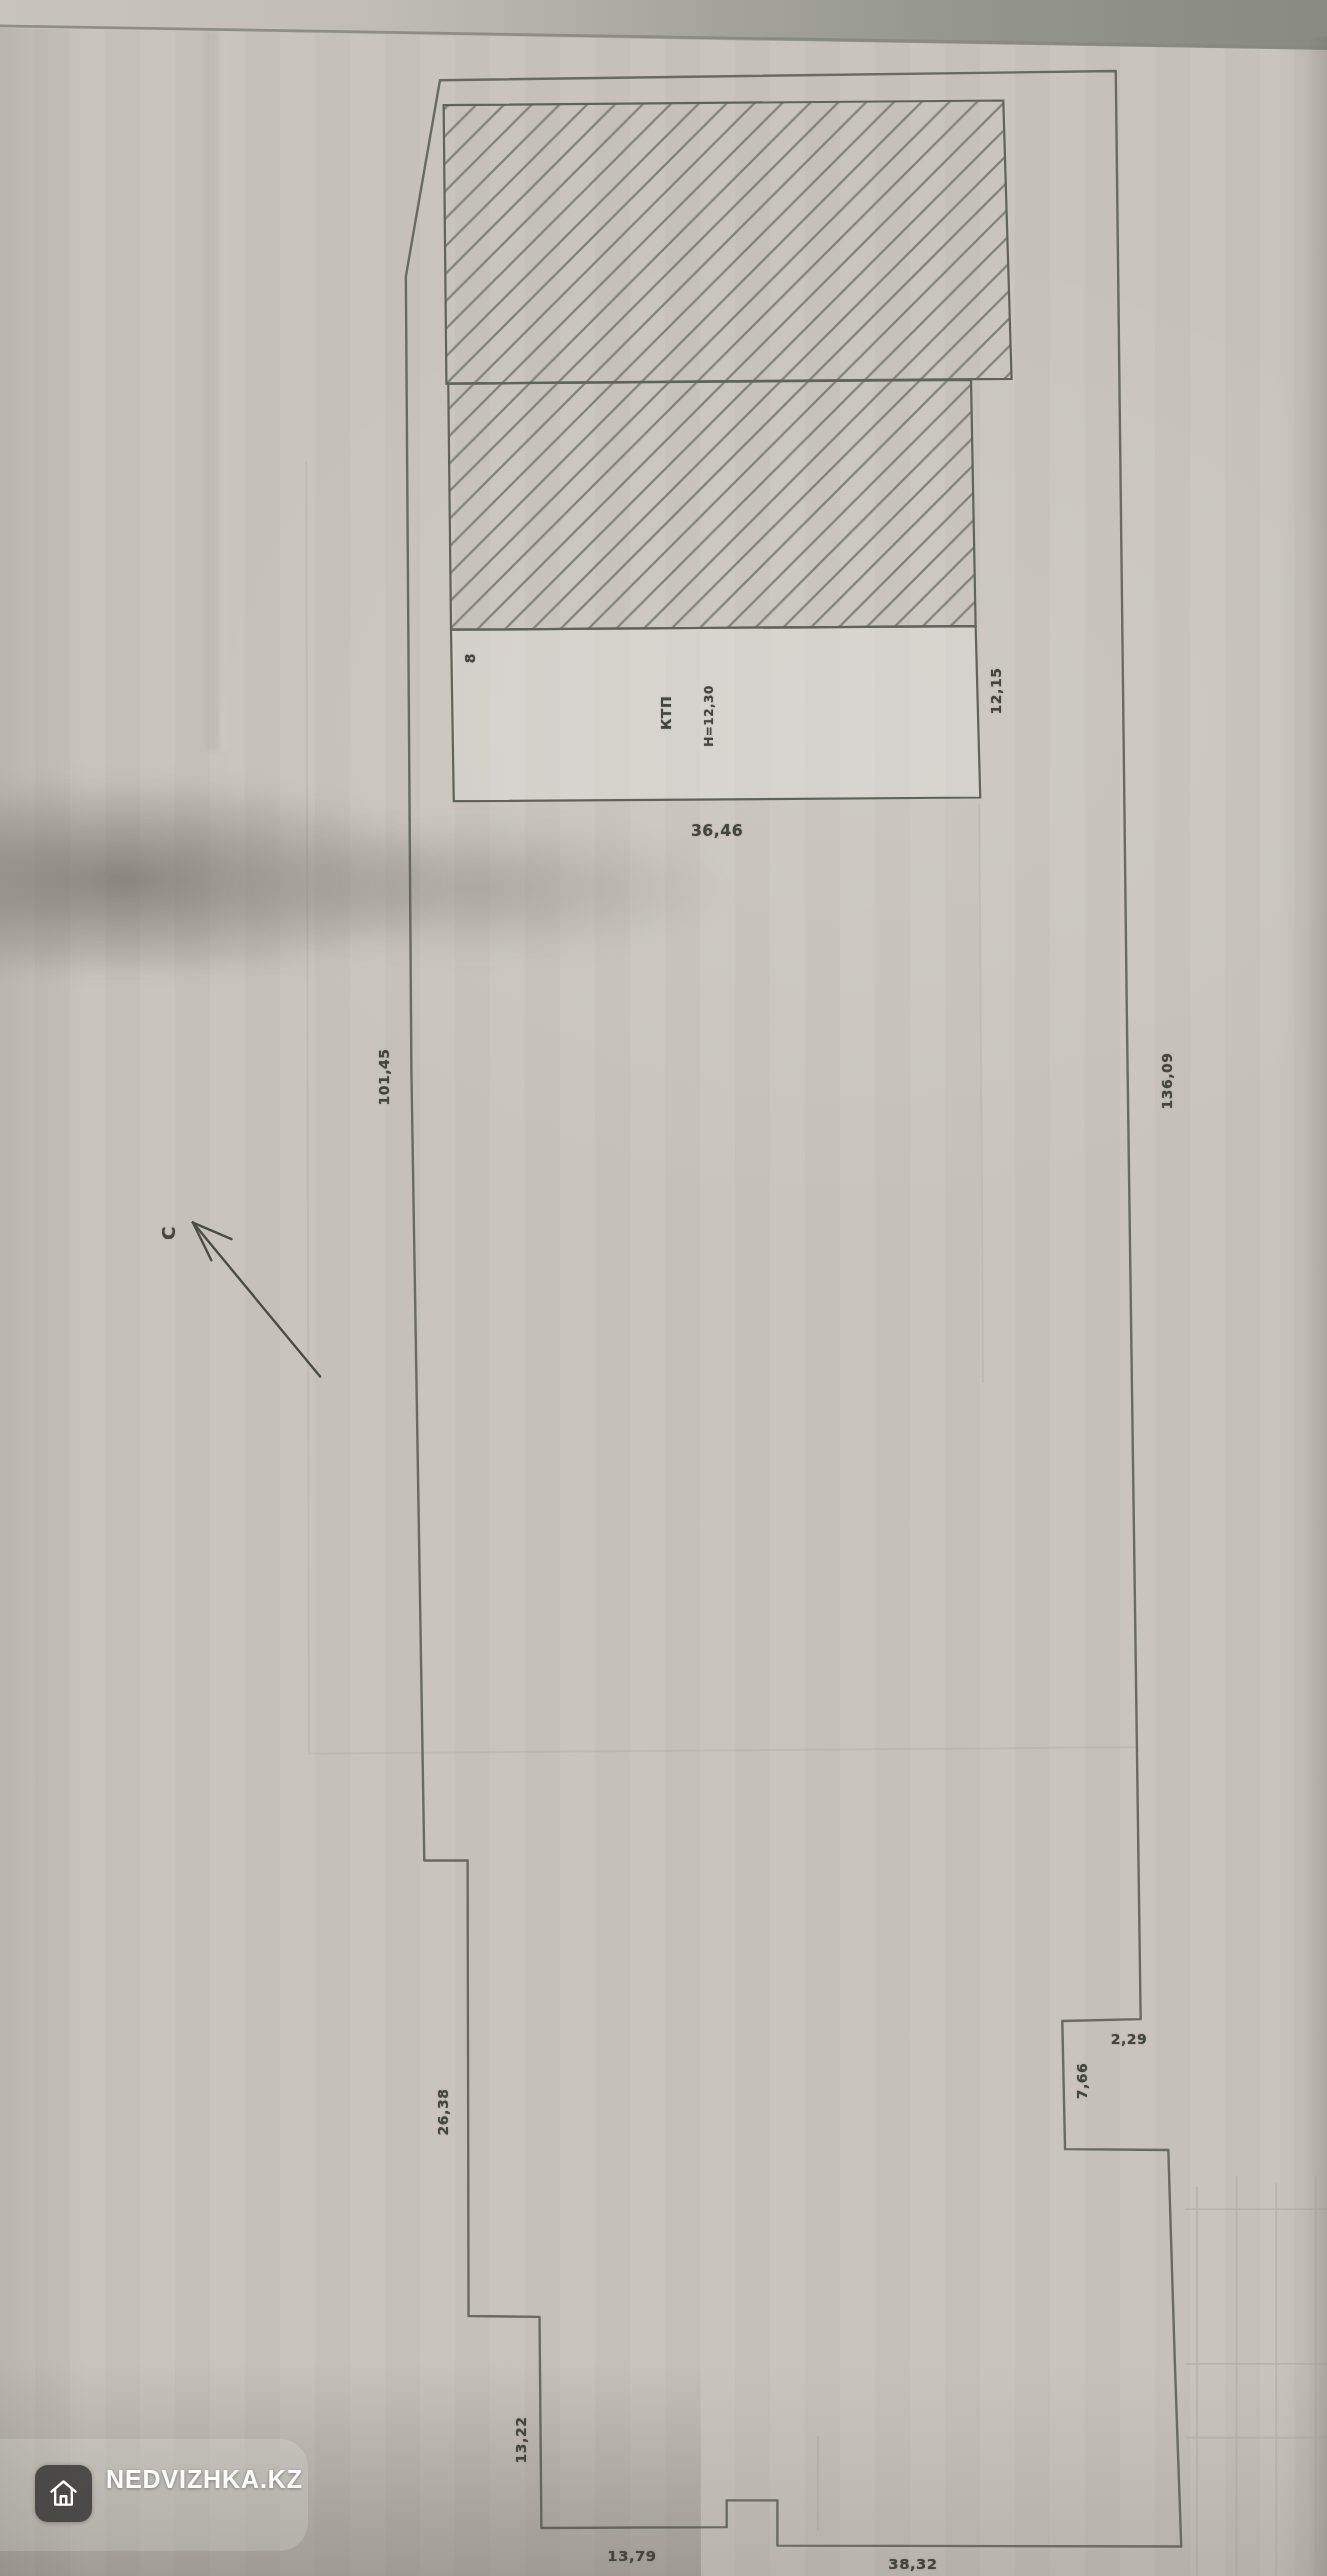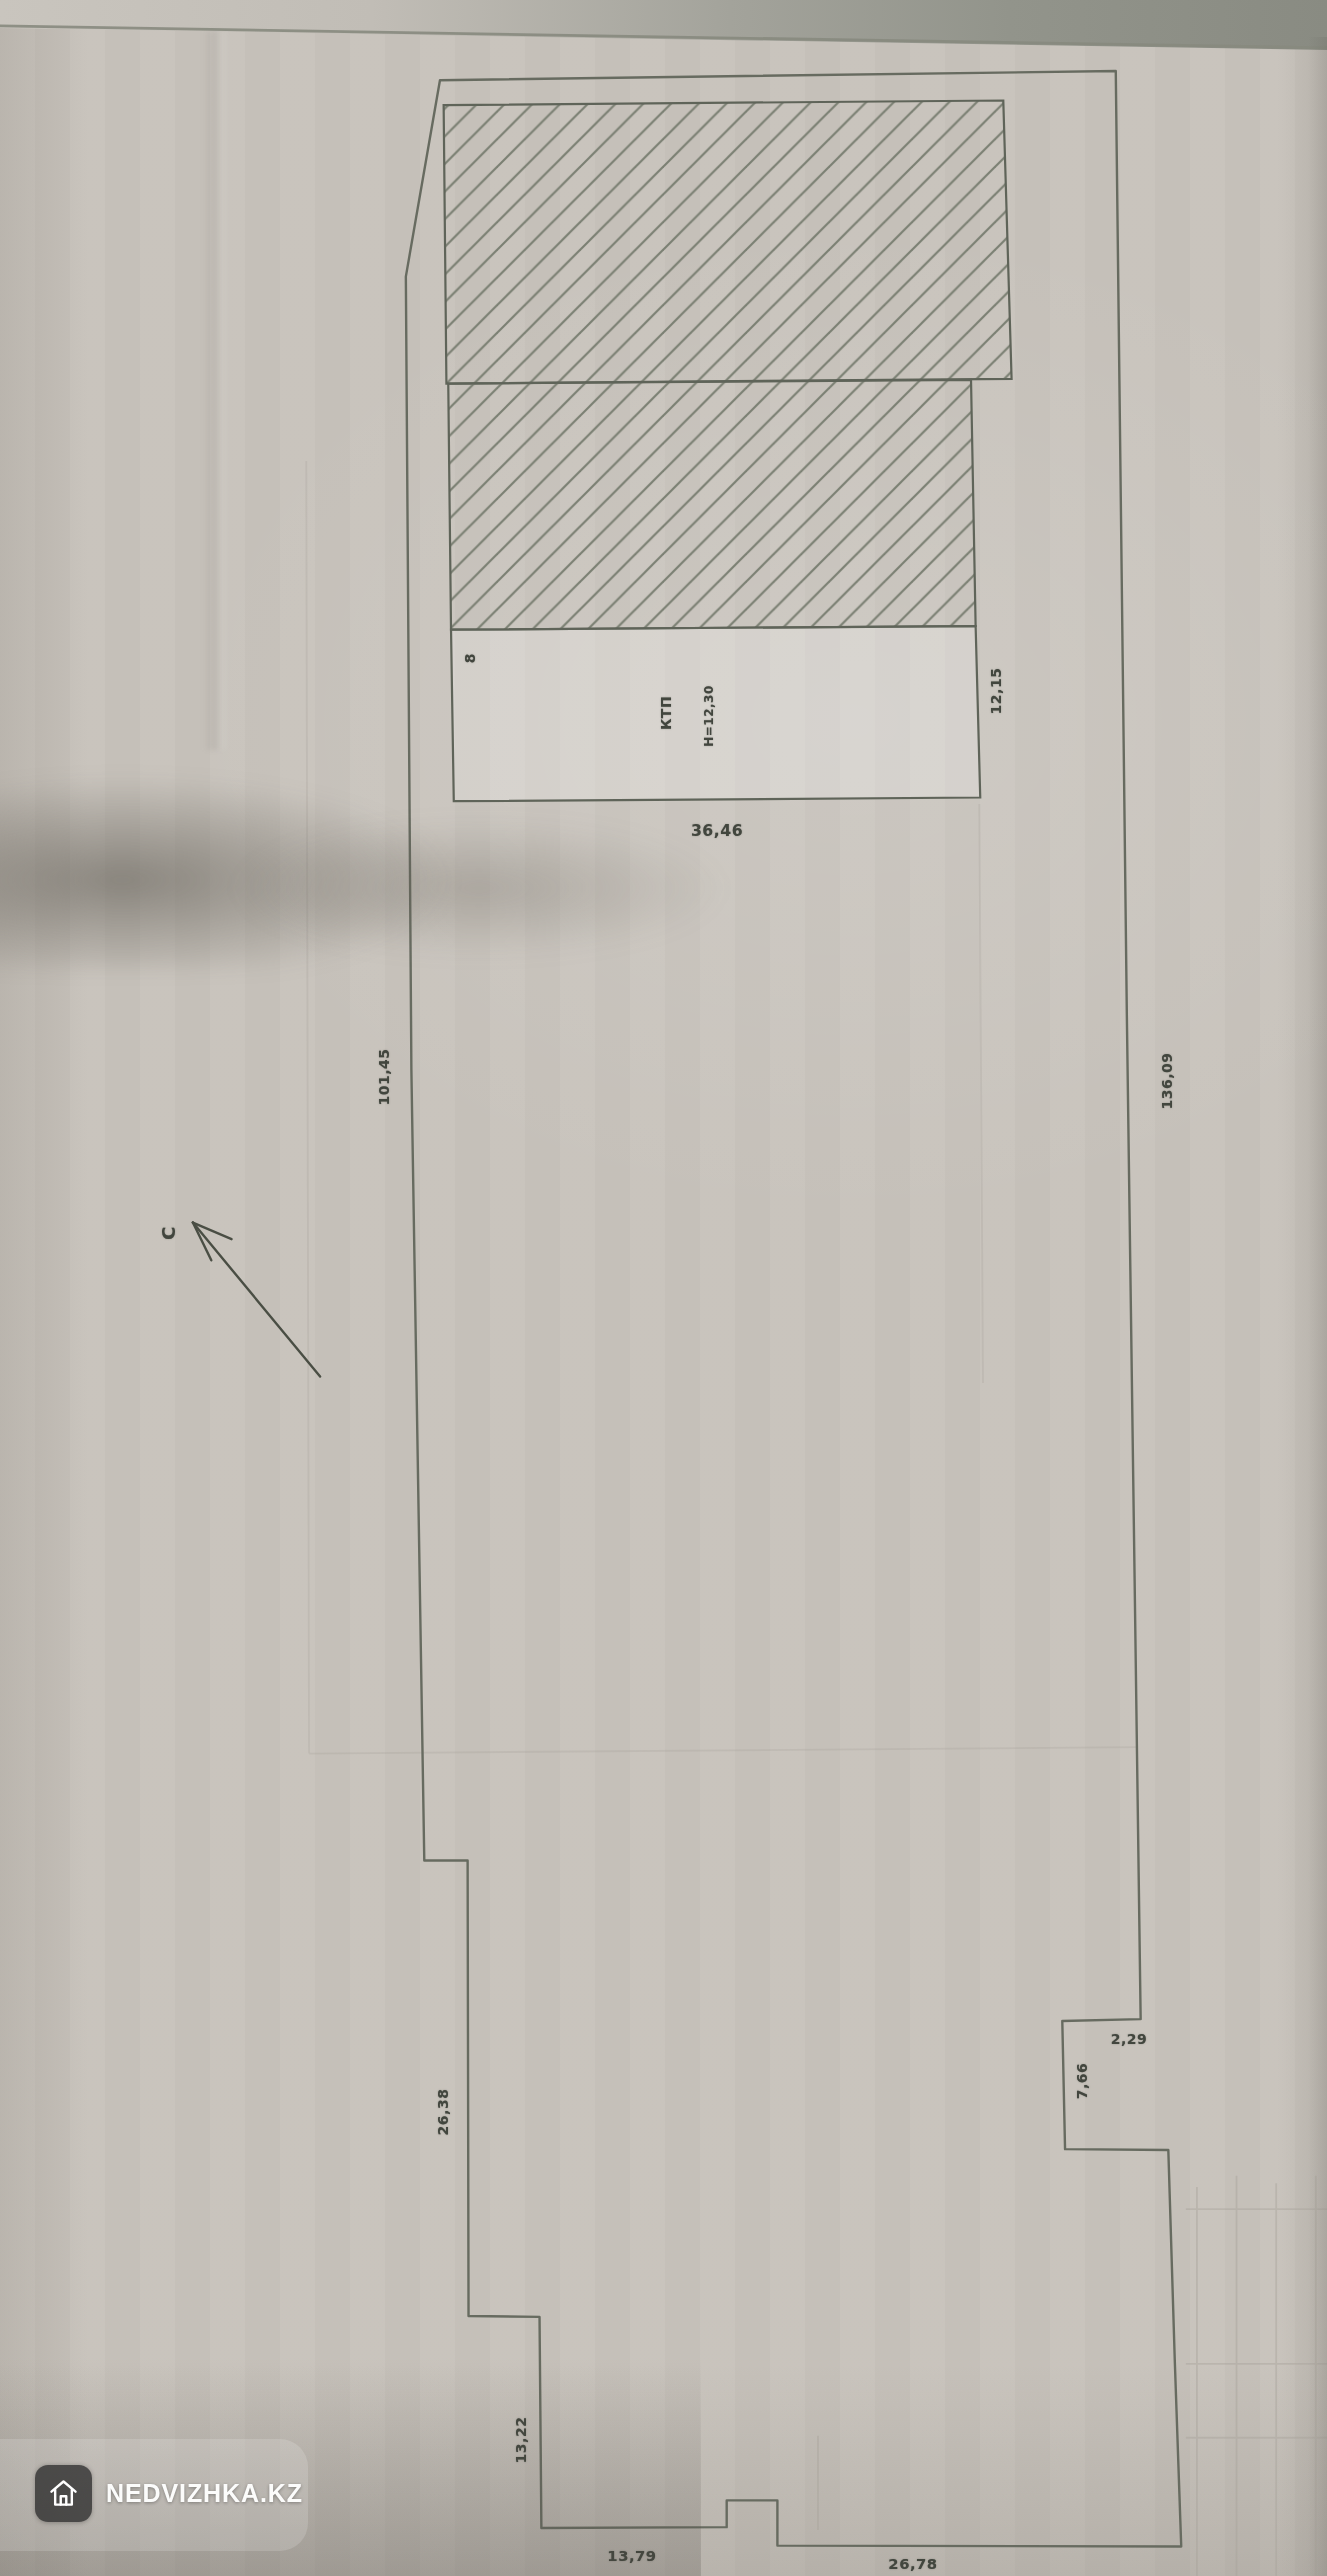--- a/index.html
+++ b/index.html
@@ -39,21 +39,21 @@
     background:linear-gradient(270deg, rgba(70,68,62,.12), rgba(70,68,62,0));}
   .plan-svg{position:absolute;left:0;top:0;}
   
   .dim{position:absolute;color:#42463e;font-weight:700;letter-spacing:0.5px;
     white-space:nowrap;text-shadow:0 0 1.4px rgba(66,70,62,.55);line-height:1;}
   .dim.v{transform:translate(-50%,-50%) rotate(-90deg);}
   .dim.h{transform:translate(-50%,-50%);}
   
   .wm-pill{position:absolute;left:-35px;top:2439px;width:343px;height:112px;
     background:rgba(255,255,255,.16);border-radius:28px;}
-  .watermark{position:absolute;left:35px;top:2465px;display:flex;align-items:center;gap:14px;}
+  .watermark{position:absolute;left:35px;top:2465px;display:flex;align-items:flex-start;gap:14px;}
   .wm-icon{width:57px;height:57px;border-radius:13px;background:rgba(44,44,44,.78);
     display:flex;align-items:center;justify-content:center;box-shadow:0 0.9px 4.6px rgba(0,0,0,.25);}
   .wm-text{color:#ffffff;font-size:25px;font-weight:700;letter-spacing:0.9px;opacity:.96;
     text-shadow:0 0.9px 3.7px rgba(0,0,0,.35);font-family:"Liberation Sans","DejaVu Sans",sans-serif;}
 </style>
 </head>
 <body>
 
 <div class="photo">
   <div class="paper-base"></div>
@@ -115,21 +115,21 @@
       <span class="dim v" style="left: 996px; top: 691px; font-size: 14px;">12,15</span>
       <span class="dim h" style="left: 717px; top: 831px; font-size: 15.7px;">36,46</span>
       <span class="dim v" style="left: 384px; top: 1077px; font-size: 14px;">101,45</span>
       <span class="dim v" style="left: 1167px; top: 1081px; font-size: 14px;">136,09</span>
       <span class="dim v" style="left: 169px; top: 1233px; font-size: 18.4px;">С</span>
       <span class="dim v" style="left: 443px; top: 2112px; font-size: 14px;">26,38</span>
       <span class="dim h" style="left: 1129px; top: 2039px; font-size: 14px;">2,29</span>
       <span class="dim v" style="left: 1082px; top: 2081px; font-size: 14px;">7,66</span>
       <span class="dim v" style="left: 521px; top: 2440px; font-size: 14px;">13,22</span>
       <span class="dim h" style="left: 632px; top: 2556px; font-size: 14.8px;">13,79</span>
-      <span class="dim h" style="left: 913px; top: 2564px; font-size: 14.8px;">26,78</span>
+      <span class="dim h" style="left: 913px; top: 2564px; font-size: 14.8px;">38,32</span>
     </div>
 
   <div class="smudge-1"></div>
   <div class="smudge-2"></div>
   <div class="bottom-dark"></div>
   <div class="right-edge"></div>
 
   <div class="wm-pill"></div>
   <div class="watermark">
     <div class="wm-icon">

